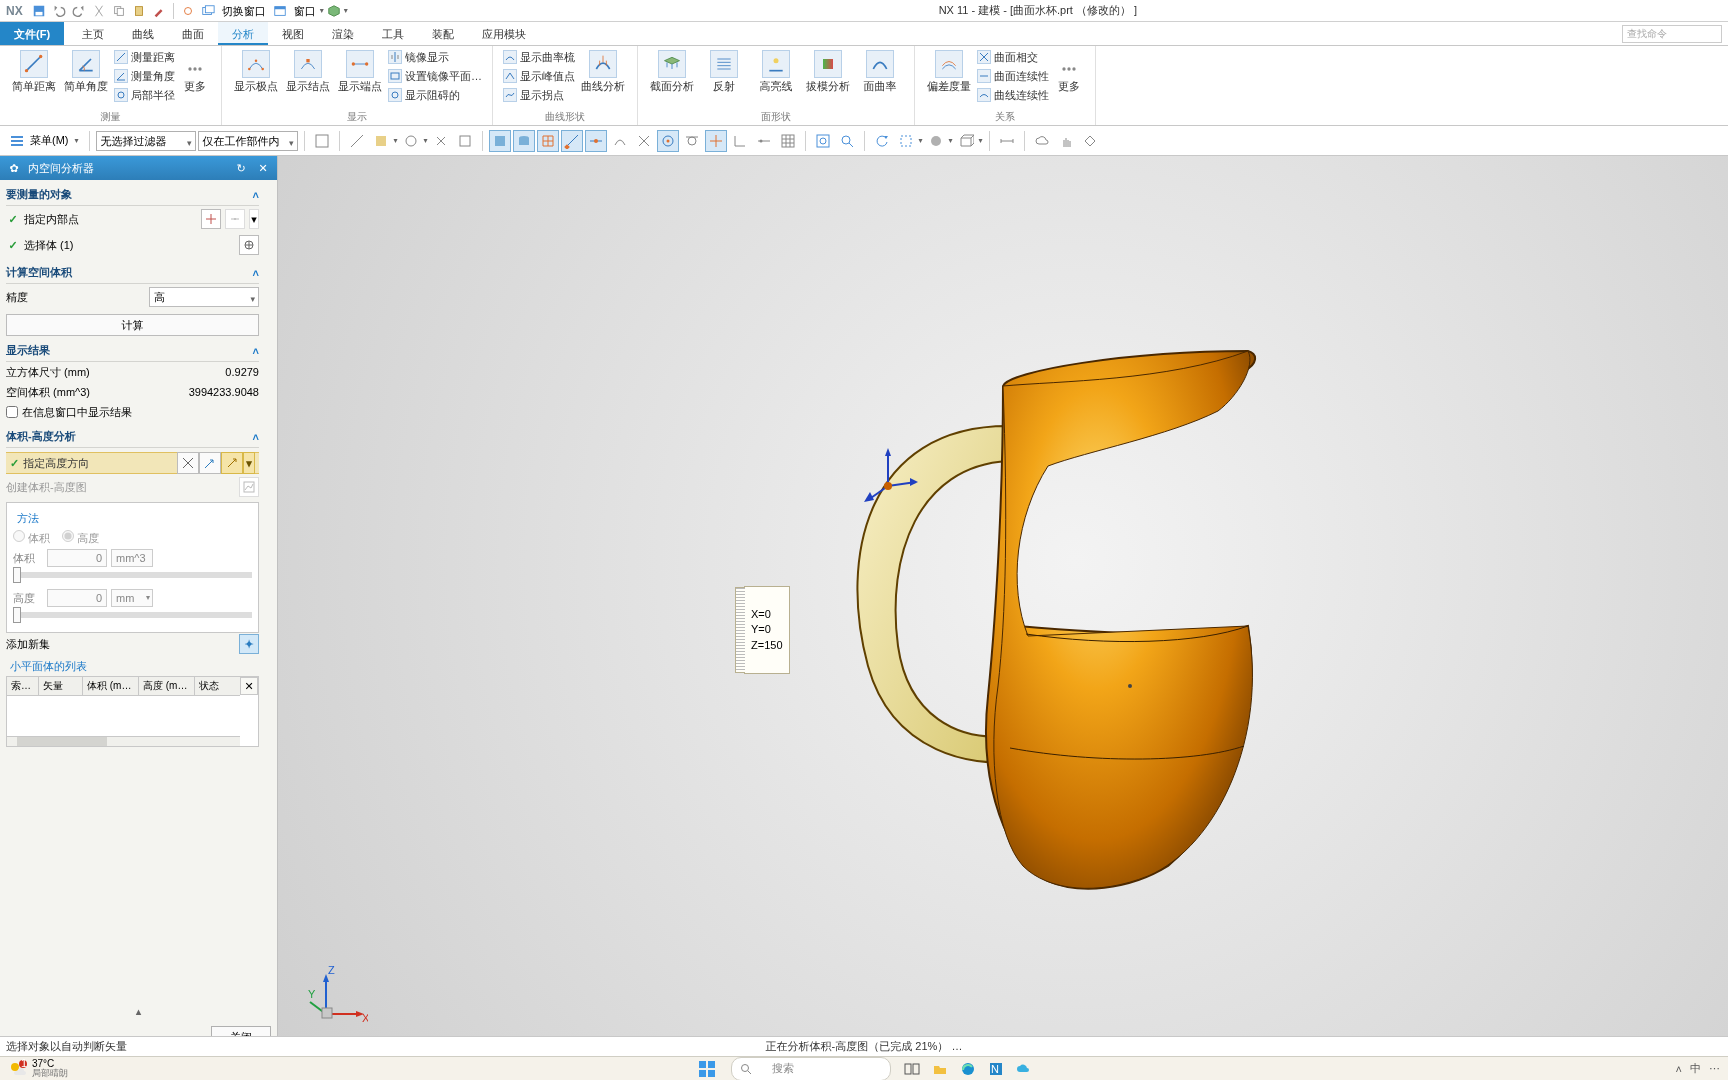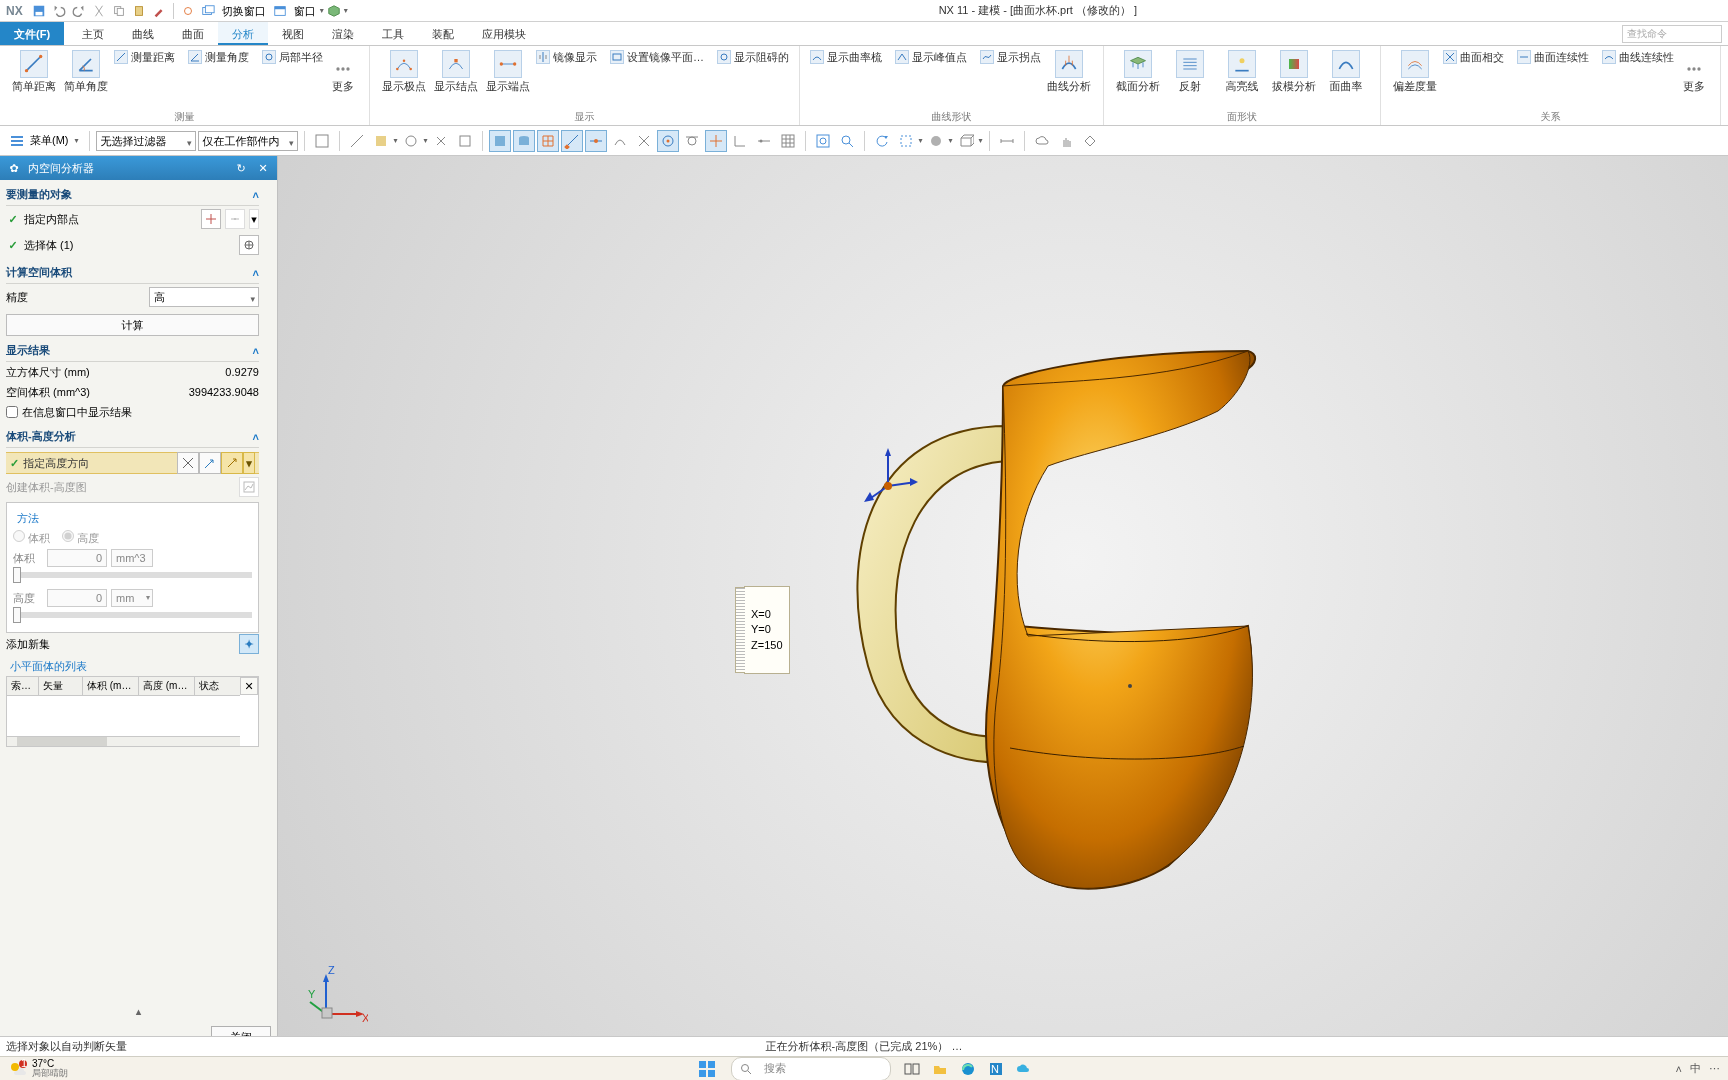--- a/index.html
+++ b/index.html
@@ -19,21 +19,21 @@
 .menutabs .active { border-bottom:2px solid #2486c8; color:#2486c8; background:#eef6fc; }
 .search-box { margin-left:auto; width:100px; margin-right:6px; height:18px; align-self:center; border:1px solid #ccc; color:#aaa; padding:0 4px; font-size:10px; line-height:16px; }
 
 
 .ribbon { height:80px; background:#fff; border-bottom:1px solid #c8c8c8; display:flex; }
 .rgroup { border-right:1px solid #e0e0e0; padding:2px 8px 0 8px; display:flex; flex-direction:column; }
 .rgroup .row { display:flex; align-items:flex-start; flex:1; }
 .bigbtn { display:flex; flex-direction:column; align-items:center; width:52px; padding:2px; cursor:pointer; text-align:center; line-height:1.1; color:#333; }
 .bigbtn .icn { width:28px; height:28px; background:#e8f0f8; border:1px solid #b8d0e8; display:flex; align-items:center; justify-content:center; margin-bottom:2px; }
 .bigbtn .icn svg { width:20px; height:20px; }
-.smallcol { display:flex; flex-direction:row; gap:9px; justify-content:flex-start; }
+.smallcol { display:flex; flex-direction:column; gap:1px; justify-content:flex-start; }
 .smallbtn { display:flex; align-items:center; gap:3px; padding:0 2px; height:18px; cursor:pointer; white-space:nowrap; color:#333; }
 .smallbtn .si { width:14px; height:14px; background:#e8f0f8; border:1px solid #b8d0e8; display:inline-flex; align-items:center; justify-content:center; }
 .smallbtn .si svg { width:10px; height:10px; }
 .grplabel { text-align:center; color:#7a7a7a; font-size:10px; padding-bottom:1px; }
 
 
 .toolbar2 { height:30px; background:#fff; border-bottom:1px solid #c8c8c8; display:flex; align-items:center; padding:0 6px; gap:2px; }
 .toolbar2 .sep { width:1px; height:20px; background:#d0d0d0; margin:0 4px; }
 .tbico { width:22px; height:22px; display:inline-flex; align-items:center; justify-content:center; border:1px solid transparent; cursor:pointer; }
 .tbico.active { background:#d6e8f7; border-color:#7ab0d8; }
@@ -87,21 +87,21 @@
 .coord-tip .grip { position:absolute; left:-10px; top:0; bottom:0; width:10px; background:repeating-linear-gradient(#bbb,#bbb 1px,#fffef8 1px,#fffef8 3px); border:1px solid #b8b090; border-right:none; }
 
 .jug { position:absolute; left:330px; top:160px; width:650px; height:590px; }
 
 
 .statusbar { position:absolute; left:0; right:0; bottom:24px; height:20px; background:#fff; border-top:1px solid #c8c8c8; display:flex; align-items:center; padding:0 6px; color:#333; }
 .statusbar .mid { position:absolute; left:50%; transform:translateX(-50%); }
 .taskbar { position:absolute; left:0; right:0; bottom:0; height:24px; background:#f5f2ea; display:flex; align-items:center; padding:0 8px; gap:8px; border-top:1px solid #d0cec4; }
 .taskbar .tempgrp { display:flex; align-items:center; gap:4px; }
 .taskbar .winstart { width:28px; height:20px; display:flex; align-items:center; justify-content:center; }
-.taskbar .search { flex:0 0 160px; height:24px; border:1px solid #d0cec4; border-radius:10px; background:#fff; display:flex; align-items:center; padding:0 8px; gap:12px; color:#888; }
+.taskbar .search { flex:0 0 160px; height:24px; border:1px solid #d0cec4; border-radius:10px; background:#fff; display:flex; align-items:center; padding:0 8px; gap:20px; color:#888; }
 .taskbar .pinned { display:flex; gap:6px; }
 .taskbar .pin { width:22px; height:22px; border-radius:3px; display:flex; align-items:center; justify-content:center; }
 .taskbar .tray { margin-left:auto; display:flex; align-items:center; gap:8px; color:#555; }
 .taskbar .centerwrap { position:absolute; left:50%; transform:translateX(-50%); display:flex; align-items:center; gap:10px; }
 
 .x-del { width:18px; height:18px; border:1px solid #c8c8c8; background:#f8f8f4; display:inline-flex; align-items:center;justify-content:center;cursor:pointer; }
 .subhdr { color:#1a78c8; margin:4px 0 2px 4px; }
 .dimmed { color:#999; }
 
 .inner-frame { border:1px solid #c8c8c8; background:#fff; padding:4px 6px; margin-top:2px; }

